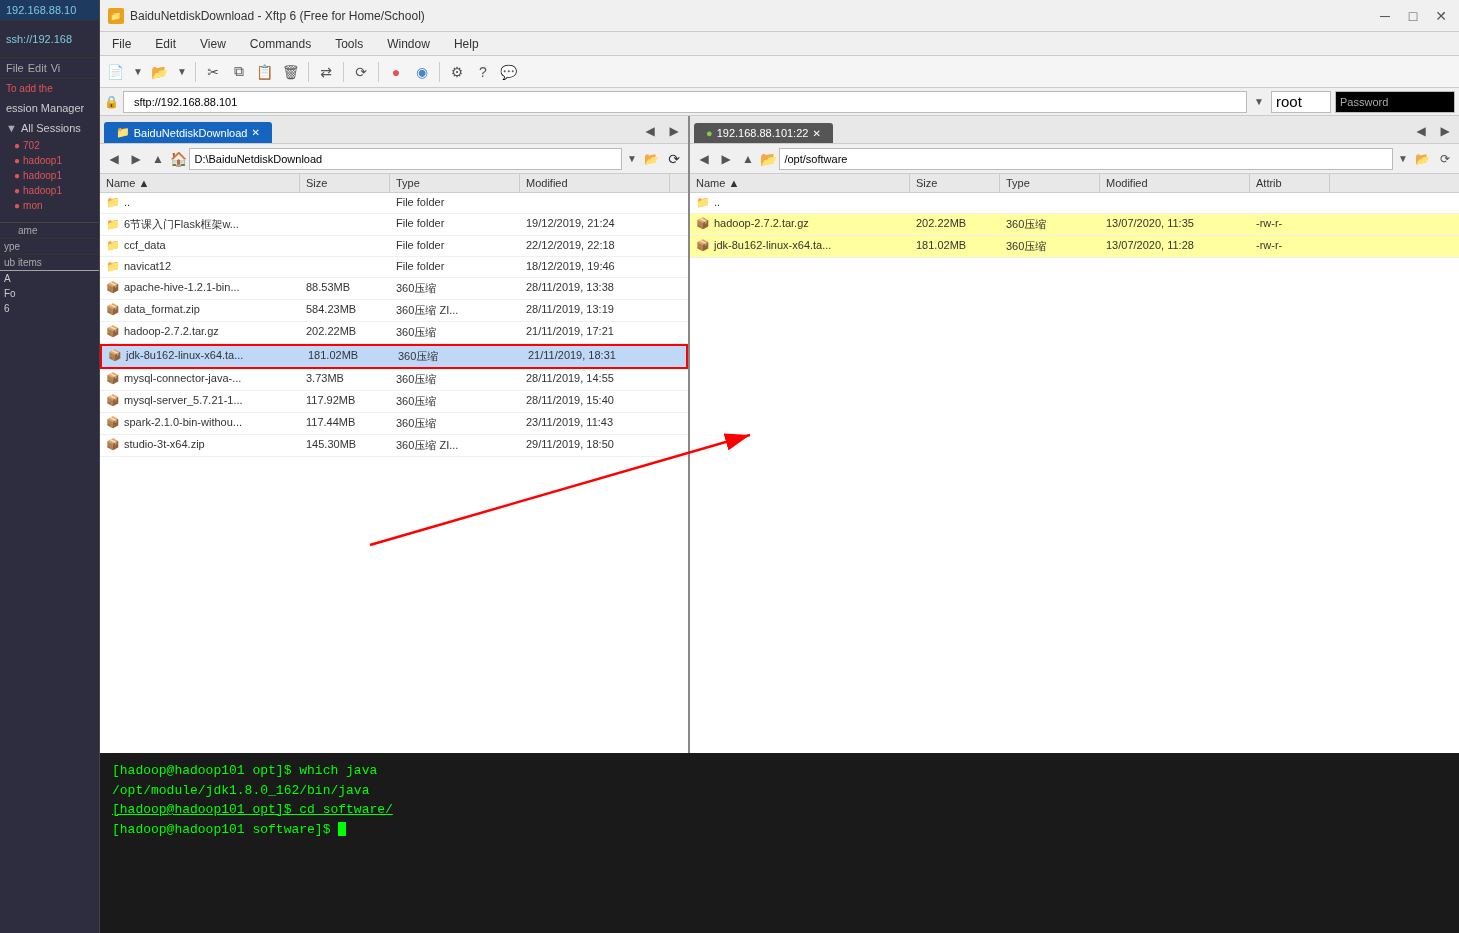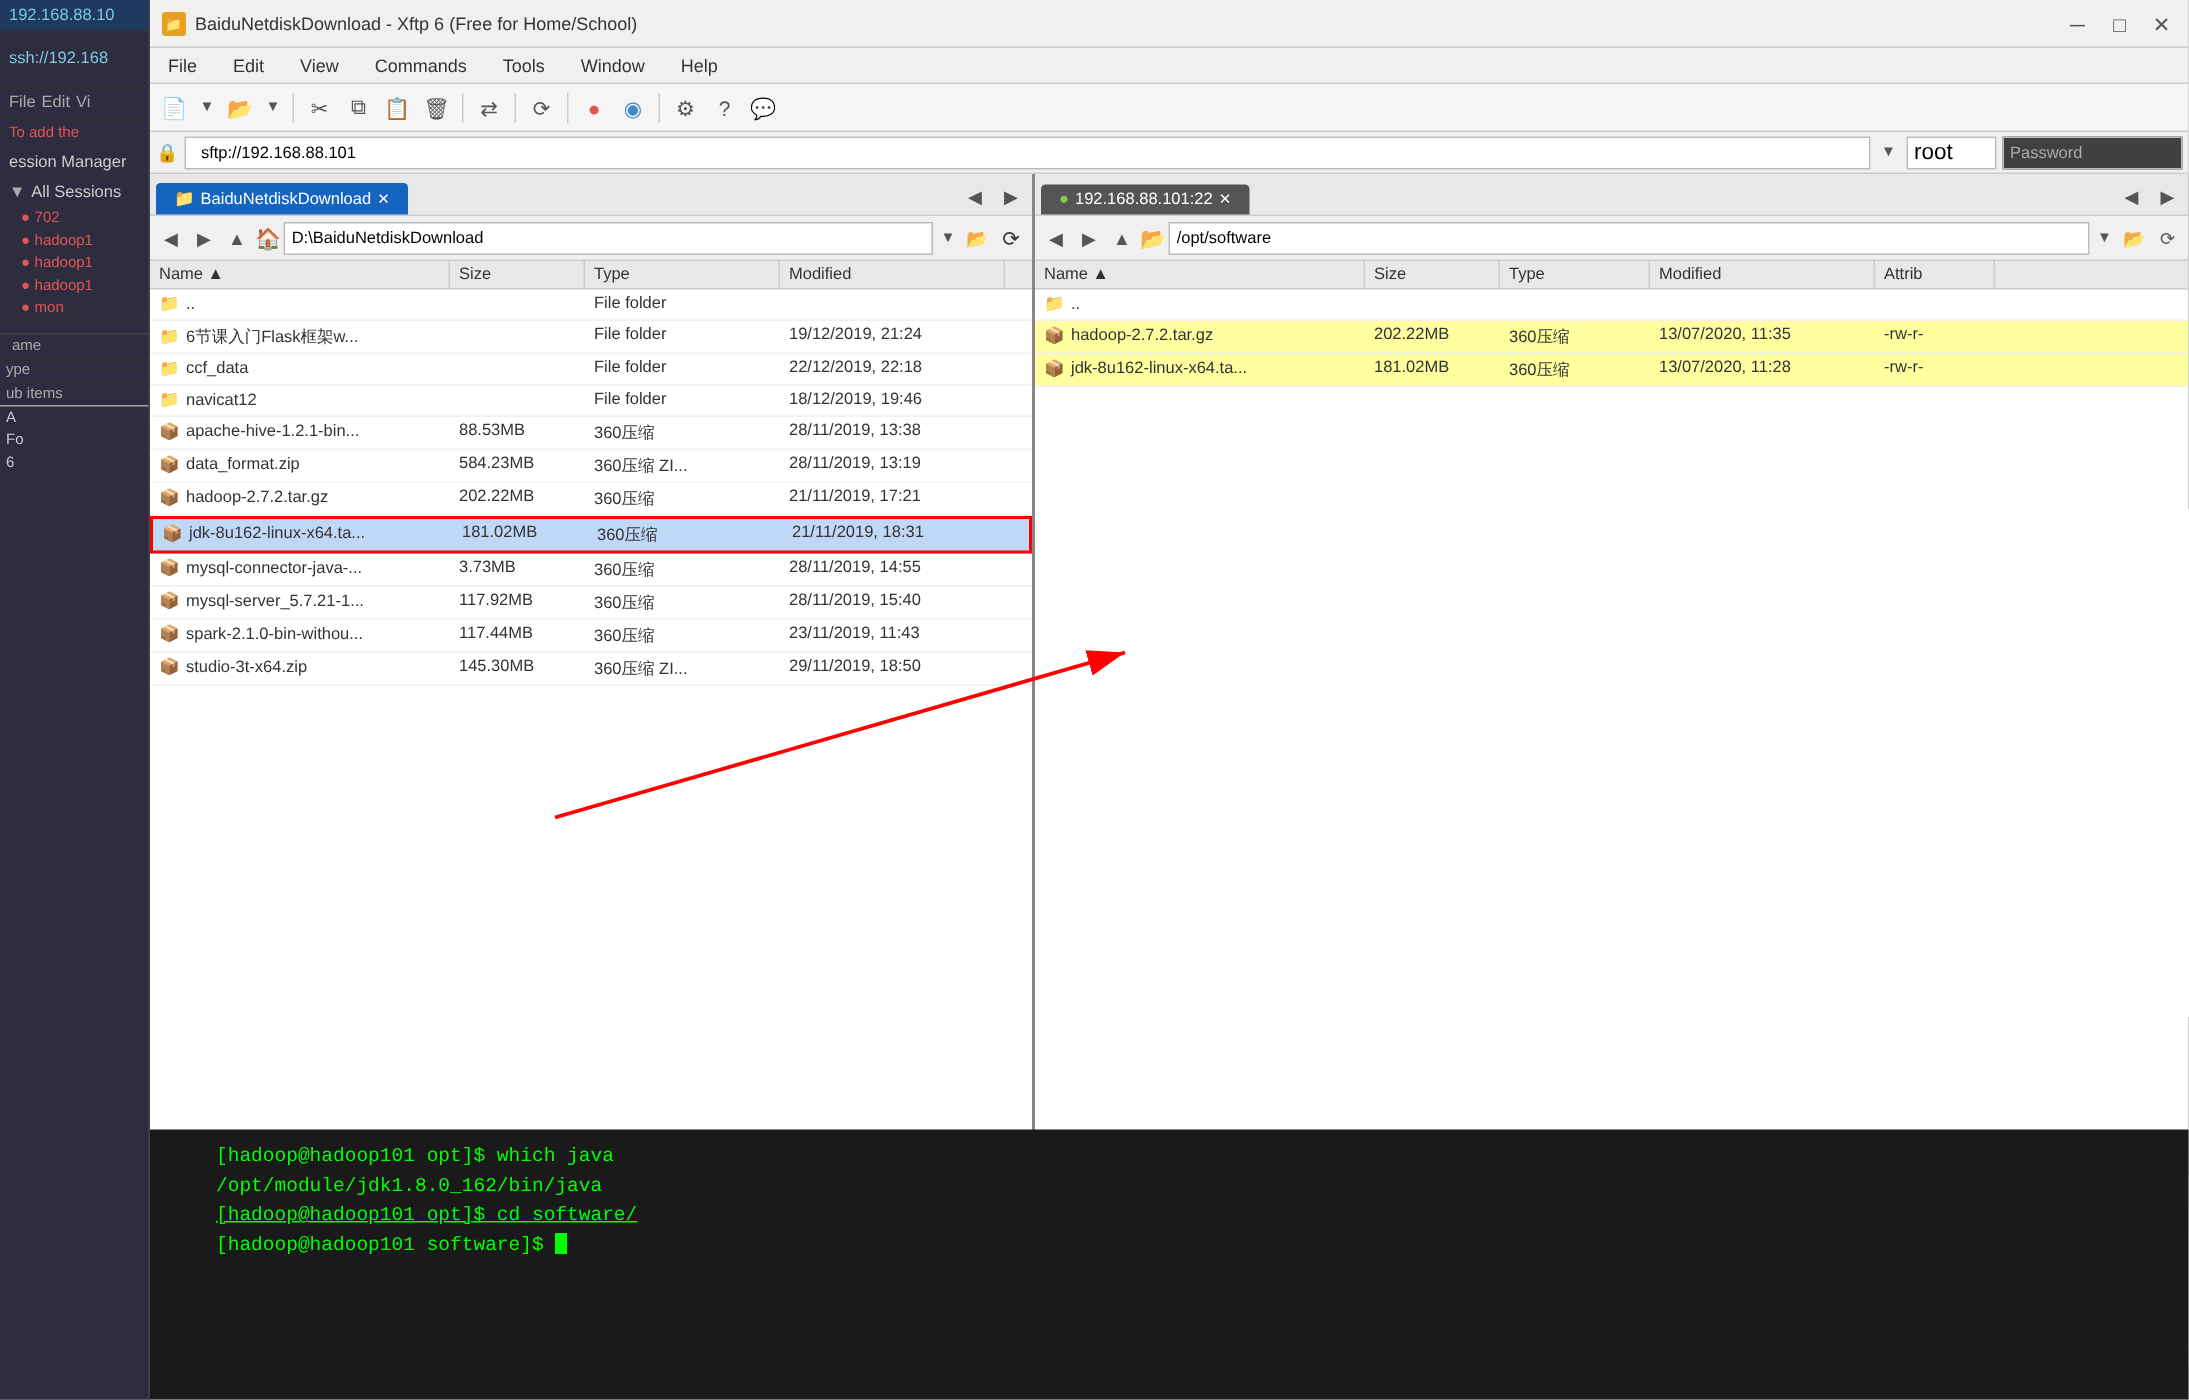--- a/index.html
+++ b/index.html
@@ -51,21 +51,21 @@
     .sidebar-item {
       padding: 2px 6px 2px 14px;
       color: #e05555;
       font-size: 10px;
       display: flex;
       align-items: center;
       gap: 3px;
     }
     .sidebar-col-headers {
       display: flex;
-      padding: 2px 8px;
+      padding: 2px 18px;
       color: #aaa;
       font-size: 10px;
       border-bottom: 1px solid #333;
     }
     .sidebar-col-val {
       padding: 2px 4px;
       font-size: 10px;
       color: #ccc;
     }
 
@@ -383,21 +383,21 @@
       color: #00ff00;
       font-family: 'Courier New', monospace;
       font-size: 13px;
       padding: 8px 12px;
       overflow: hidden;
       position: absolute;
       bottom: 0;
       left: 100px;
       width: 1359px;
     }
-    .terminal-line { line-height: 1.5; margin-left: 32px; }
+    .terminal-line { line-height: 1.5; }
     .terminal-cursor {
       display: inline-block;
       width: 8px; height: 14px;
       background: #00ff00;
       vertical-align: middle;
     }
 
     
     .arrow-overlay {
       position: absolute;
@@ -521,21 +521,21 @@
     <div class="tb-btn">⚙</div>
     <div class="tb-btn">?</div>
     <div class="tb-btn">💬</div>
   </div>
 
   <div class="address-bar">
     <span style="font-size:12px;">🔒</span>
     <input class="addr-input" type="text" value="sftp://192.168.88.101" style="">
     <div class="tb-dropdown">▼</div>
     <div style="width:60px; height:22px; border:1px solid #bbb; padding:0 4px; background:white; display:flex; align-items:center; font-size:15px;">root</div>
-    <div style="width:120px; height:22px; border:1px solid #bbb; padding:0 4px; background:#404040; display:flex; align-items:center; font-size:11px; color:#aaa;">Password</div>
+    <div style="width:120px; height:22px; border:1px solid #bbb; padding:0 4px; background:#000000; display:flex; align-items:center; font-size:11px; color:#aaa;">Password</div>
   </div>
 
   <div class="content-area">
 
     <div class="local-panel">
 
       <div class="panel-tab-bar">
         <div class="panel-tab">
           <span>📁</span>
           <span>BaiduNetdiskDownload</span>

